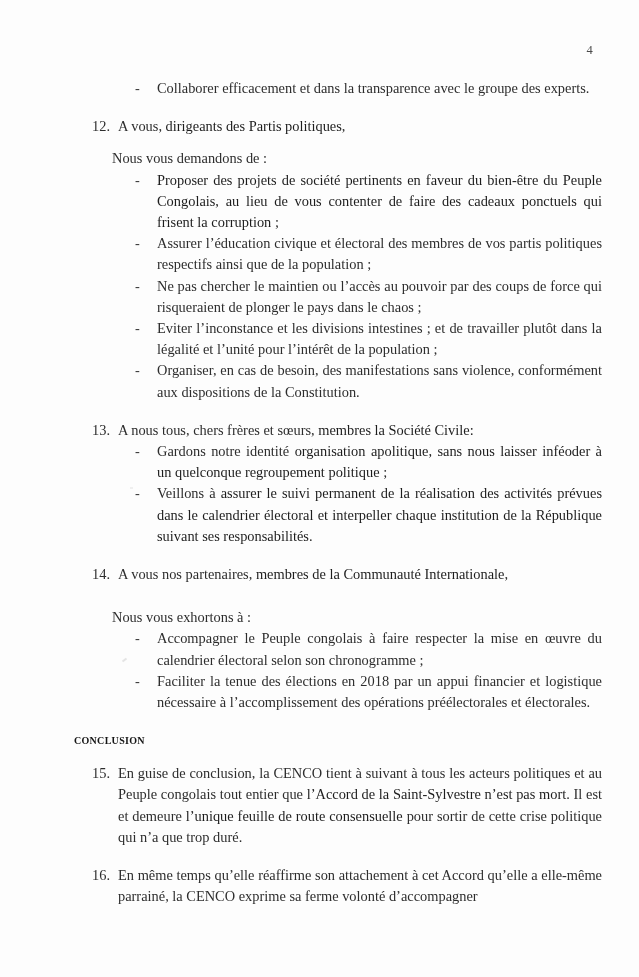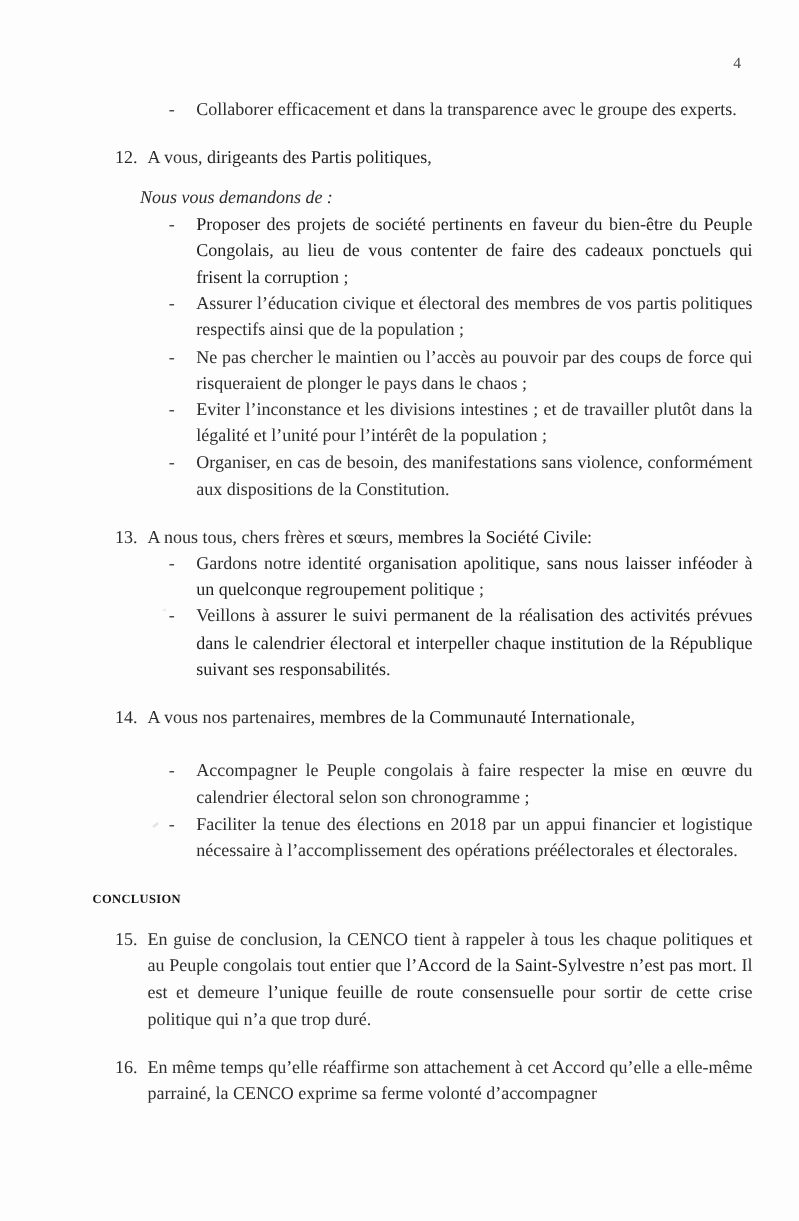--- a/index.html
+++ b/index.html
@@ -130,21 +130,21 @@
 
     <div class="sp-m"></div>
 
     <div class="numbered wrap-88">
       <span class="num">12.</span>
       <span>A vous, </span><span class="b">dirigeants des Partis politiques</span><span>,</span>
     </div>
 
     <div class="sp-s"></div>
 
-    <div class="plain" style="margin-left:112px;font-style:italic;">Nous vous demandons de :</div>
+    <div class="plain" style="margin-left:112px;">Nous vous demandons de :</div>
 
     <ul class="bul" style="margin-left:135px;margin-right:37px;">
       <li>
         <span class="dash">-</span>
         <span class="b">Proposer des projets de société pertinents en faveur du bien-être du Peuple Congolais, au lieu de vous contenter de faire des cadeaux ponctuels qui frisent la corruption</span><span> ;</span>
       </li>
       <li>
         <span class="dash">-</span>
         <span>Assurer l’éducation civique et électoral des membres de vos partis politiques respectifs ainsi que de la population ;</span>
       </li>
@@ -182,41 +182,42 @@
 
     <div class="sp-m"></div>
 
     <div class="numbered wrap-88">
       <span class="num">14.</span>
       <span>A vous nos partenaires, </span><span class="b">membres de la Communauté Internationale</span><span>,</span>
     </div>
 
     <div class="sp-l"></div>
 
+    <div class="plain" style="margin-left:112px;">Nous vous exhortons à :</div>
 
     <ul class="bul" style="margin-left:135px;margin-right:37px;">
       <li>
         <span class="dash">-</span>
         <span>Accompagner le Peuple congolais à faire respecter la mise en œuvre du calendrier électoral selon son chronogramme ;</span>
       </li>
       <li>
         <span class="dash">-</span>
         <span>Faciliter la tenue des élections en 2018 par un appui financier et logistique nécessaire à l’accomplissement des opérations préélectorales et électorales.</span>
       </li>
     </ul>
 
     <div class="sp-l"></div>
 
     <div class="heading" style="margin-left:74px;">CONCLUSION</div>
 
     <div class="sp-m"></div>
 
     <div class="numbered wrap-88">
       <span class="num">15.</span>
-      <span>En guise de conclusion, la CENCO tient à rappeler à tous les chaque politiques et au Peuple congolais tout entier que </span><span class="b">l’Accord de la Saint-Sylvestre n’est pas mort</span><span>. Il est et demeure </span><span class="b">l’unique feuille de route consensuelle</span><span> pour sortir de cette crise politique qui n’a que trop duré.</span>
+      <span>En guise de conclusion, la CENCO tient à suivant à tous les acteurs politiques et au Peuple congolais tout entier que </span><span class="b">l’Accord de la Saint-Sylvestre n’est pas mort</span><span>. Il est et demeure </span><span class="b">l’unique feuille de route consensuelle</span><span> pour sortir de cette crise politique qui n’a que trop duré.</span>
     </div>
 
     <div class="sp-m"></div>
 
     <div class="numbered wrap-88">
       <span class="num">16.</span>
       <span>En même temps qu’elle réaffirme son attachement à cet Accord qu’elle a elle-même parrainé, la CENCO exprime sa ferme volonté d’accompagner</span>
     </div>
 
   </div>

